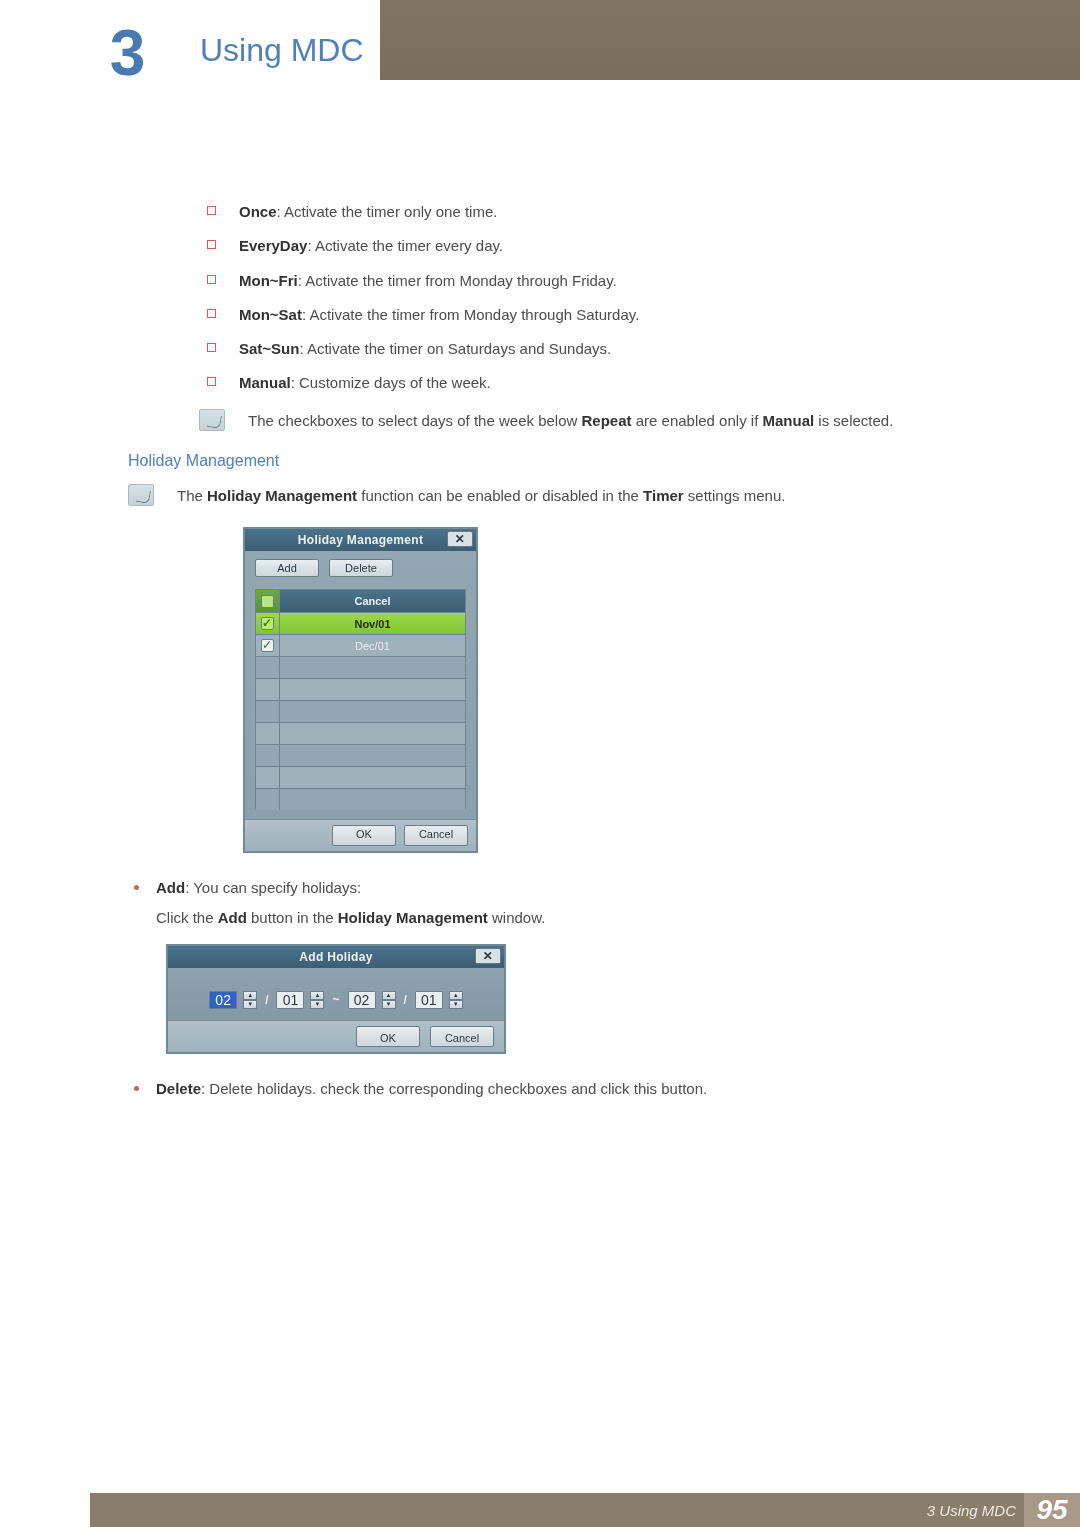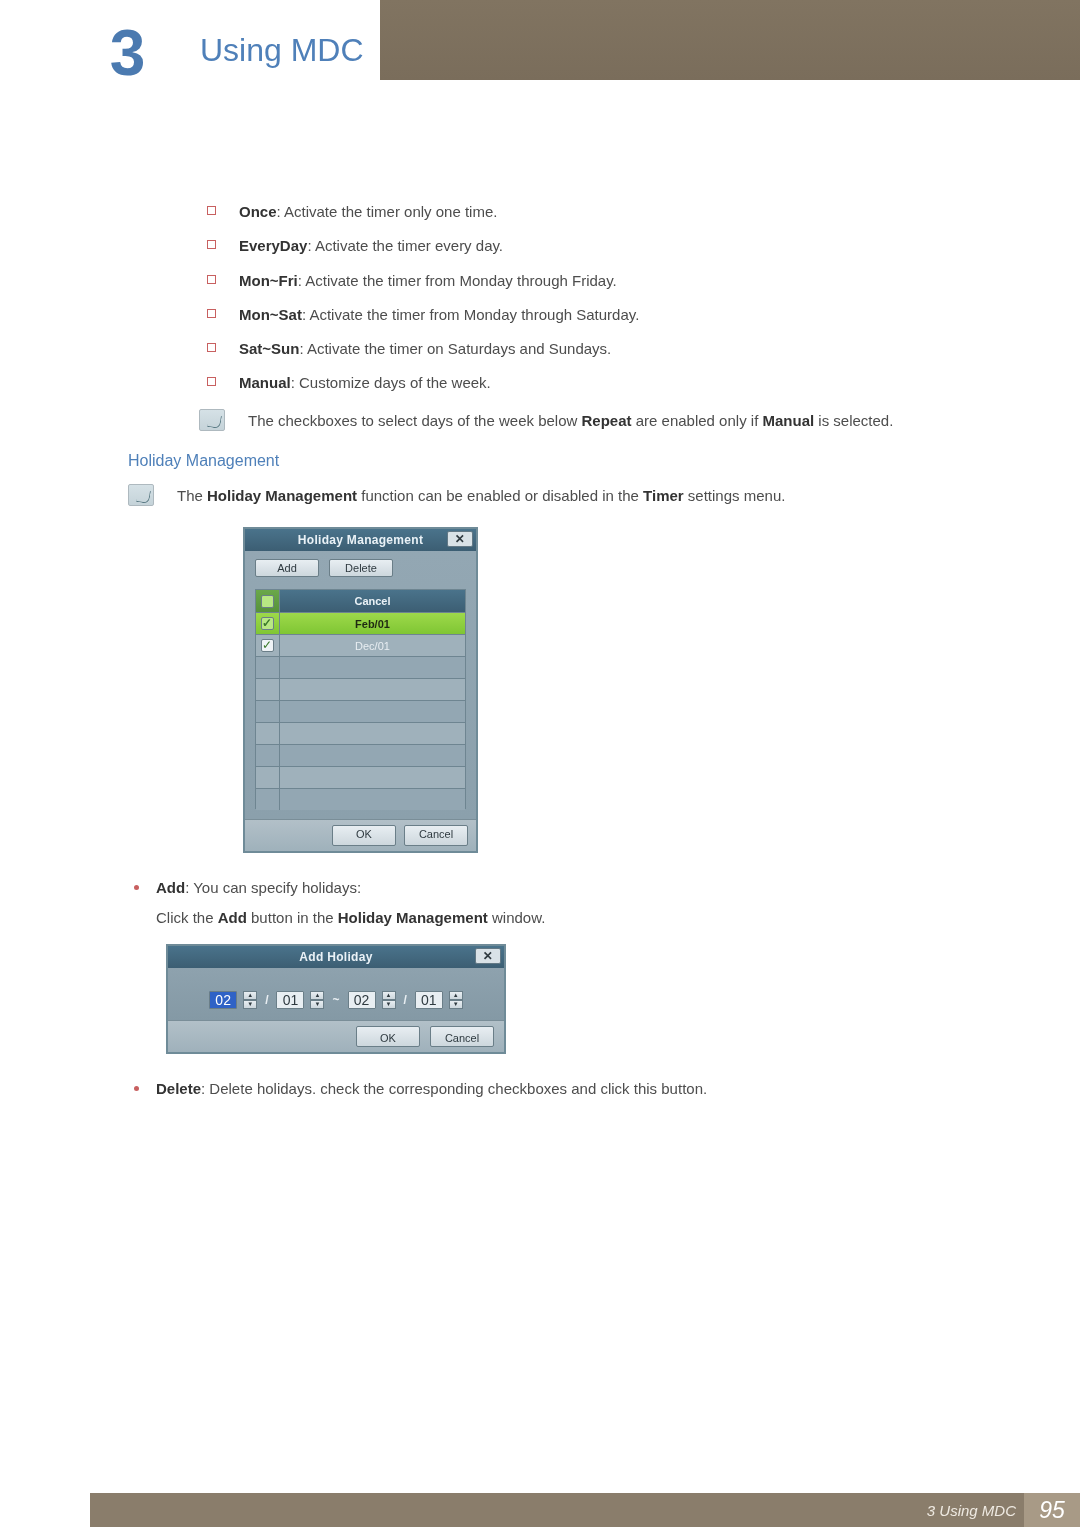--- a/index.html
+++ b/index.html
@@ -349,22 +349,22 @@
   }
   .footer-bar .label { margin-right: 8px; }
   .footer-bar .pagebox {
     background: #a89a86;
     width: 56px;
     height: 34px;
     display: flex;
     align-items: center;
     justify-content: center;
     font-style: italic;
-    font-weight: 400;
-    font-size: 23px;
+    font-weight: 700;
+    font-size: 28px;
     color: #fff;
   }
 </style>
 </head>
 <body>
 
 <div class="page">
 
   <div class="header-wrap">
     <div class="header-bar"></div>
@@ -419,21 +419,21 @@
           <div class="hm-th">
             <div class="cb-col">
                 <div class="cb green"></div>
               </div>
             <div class="name-col">Cancel</div>
           </div>
           <div class="hm-row sel">
             <div class="cb-col">
                 <div class="cb green checked"></div>
               </div>
-            <div class="name-col">Feb/01</div>
+            <div class="name-col">Nov/01</div>
           </div>
           <div class="hm-row alt">
             <div class="cb-col">
                 <div class="cb checked"></div>
               </div>
             <div class="name-col">Dec/01</div>
           </div>
           <div class="hm-row alt2">
               <div class="cb-col"></div>
               <div class="name-col"></div>

